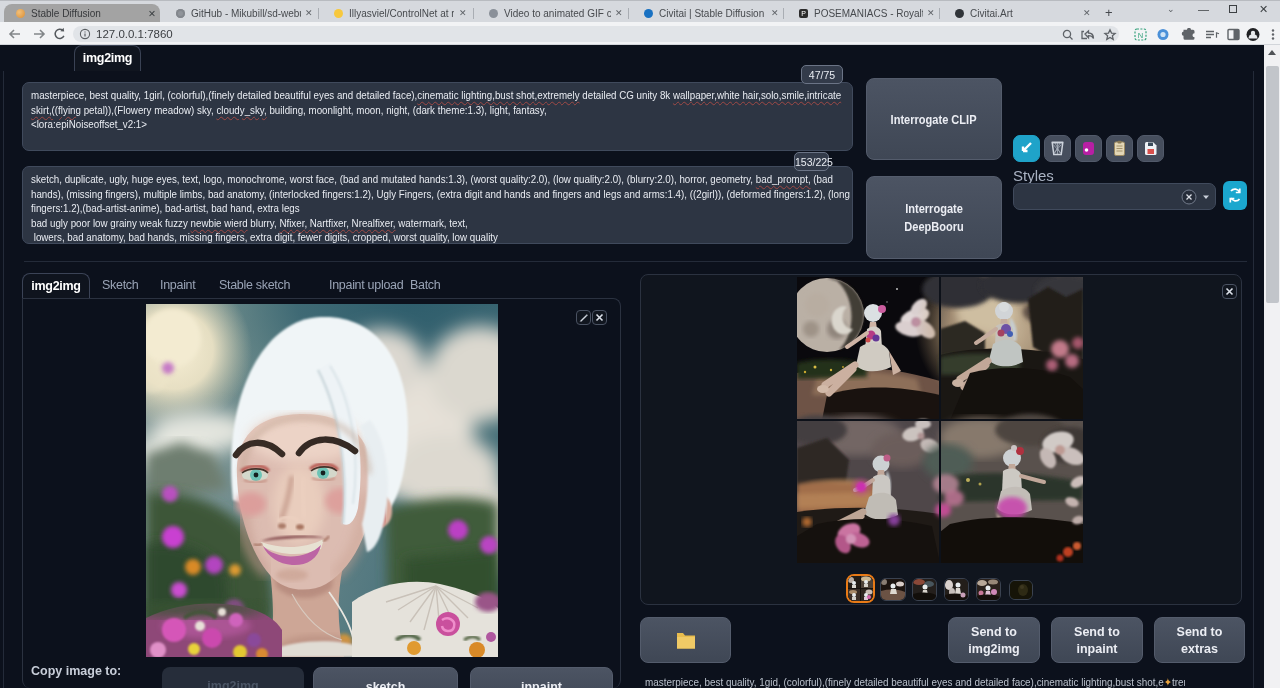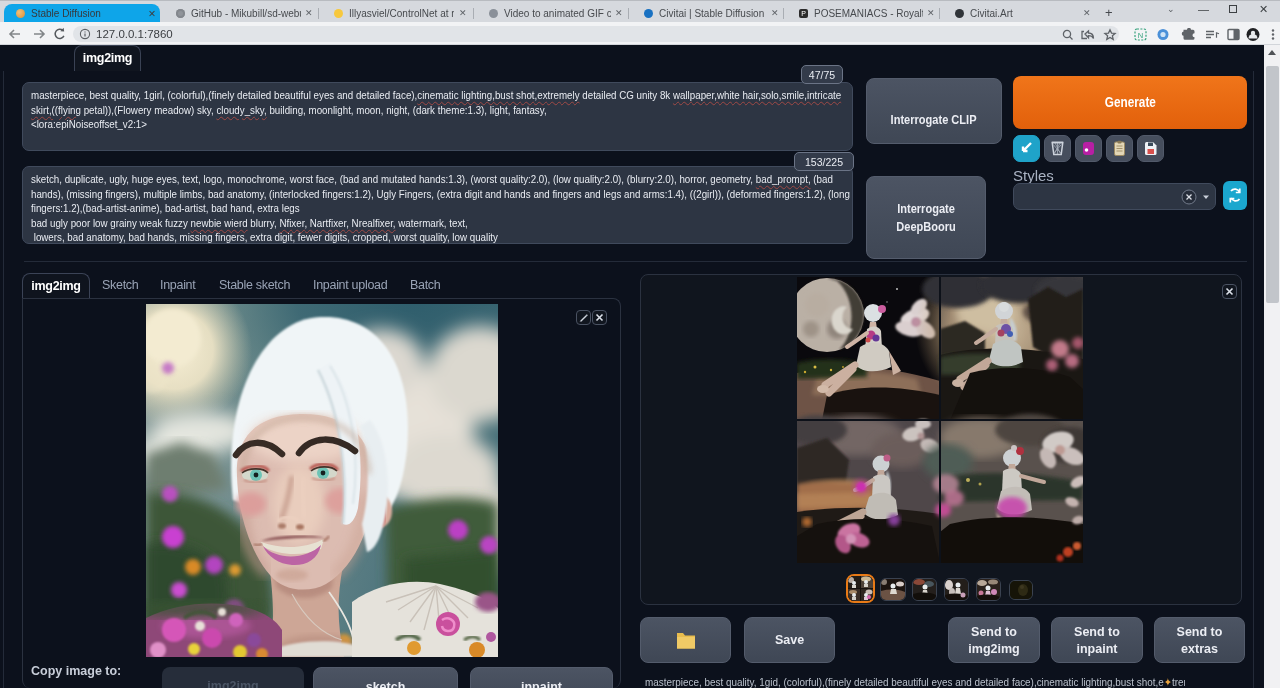--- a/index.html
+++ b/index.html
@@ -5,21 +5,21 @@
 * { margin:0; padding:0; box-sizing:border-box; }
 html,body { width:1280px; height:688px; overflow:hidden; background:#0c111c; font-family:"Liberation Sans", sans-serif; }
 .abs { position:absolute; }
 
 #tabstrip { left:0; top:0; width:1280px; height:22px; background:#d6d9de; border-top:1px solid #b8bbc0; }
 .tab { position:absolute; top:3px; height:19px; font-size:10px; color:#474a4e; }
 .tab .tt { position:absolute; left:27px; top:4px; white-space:nowrap; overflow:hidden; }
 .tab .fav { position:absolute; left:12px; top:5px; width:9px; height:9px; border-radius:50%; }
 .tab .cl { position:absolute; top:4px; font-size:9px; color:#5f6368; }
 .tabdiv { position:absolute; top:7px; width:1px; height:11px; background:#a9adb3; }
-#activetab { position:absolute; left:4px; top:3px; width:156px; height:19px; background:#0ea5e9; border-radius:8px 8px 0 0; font-size:10px; color:#37393c; }
+#activetab { position:absolute; left:4px; top:3px; width:156px; height:19px; background:#a3a3a3; border-radius:8px 8px 0 0; font-size:10px; color:#37393c; }
 #toolbar { left:0; top:22px; width:1280px; height:23px; background:#f2f3f5; border-bottom:1px solid #d2d5da; }
 #pill { position:absolute; left:73px; top:4px; width:1046px; height:16px; border-radius:8px; background:#e1e4e8; }
 
 #page { left:0; top:45px; width:1264px; height:643px; background:#0c111c; overflow:hidden; }
 #nav { position:absolute; left:0; top:0; width:1264px; height:26px; background:#1c2331; border-bottom:1px solid #333b4c; }
 .navt { position:absolute; top:6px; font-size:12px; color:#b0bac9; letter-spacing:-0.3px; }
 #navactive { position:absolute; left:74px; top:0px; width:67px; height:26px; background:#10151f; border:1px solid #3a4254; border-bottom:none; border-radius:8px 8px 0 0; color:#fff; font-weight:bold; font-size:12.5px; text-align:center; line-height:25px; letter-spacing:-0.3px; }
 .ta { position:absolute; background:#2d3543; border:1px solid #404a5c; border-radius:7px; color:#e9ecf2; font-size:10.5px; line-height:14.6px; }
 .ta .ln { white-space:nowrap; transform:scaleX(0.93); transform-origin:0 0; }
 .sp { text-decoration:underline wavy #a04a46 1px; text-underline-offset:2px; }
@@ -138,26 +138,25 @@
   </div>
   <div class="badge" style="left:801px;top:20px;width:42px;height:19px;line-height:18px;">47/75</div>
 
   <div class="ta" style="left:22px;top:121px;width:831px;height:78px;padding:5px 8px;">
     <div class="ln">sketch, duplicate, ugly, huge eyes, text, logo, monochrome, worst face, (bad and mutated hands:1.3), (worst quality:2.0), (low quality:2.0), (blurry:2.0), horror, geometry, <span class="sp">bad_prompt,</span> (bad</div>
     <div class="ln">hands), (missing fingers), multiple limbs, bad anatomy, (interlocked fingers:1.2), Ugly Fingers, (extra digit and hands and fingers and legs and arms:1.4), ((2girl)), (deformed fingers:1.2), (long</div>
     <div class="ln">fingers:1.2),(bad-artist-anime), bad-artist, bad hand, extra legs</div>
     <div class="ln">bad ugly poor low grainy weak fuzzy <span class="sp">newbie wierd</span> blurry, <span class="sp">Nfixer, Nartfixer, Nrealfixer,</span> watermark, text,</div>
     <div class="ln">&nbsp;lowers, bad anatomy, bad hands, missing fingers, extra digit, fewer digits, cropped, worst quality, low quality</div>
   </div>
-  <div class="badge" style="left:794px;top:107px;width:60px;height:19px;line-height:18px;">153/225</div>
-
-  <div class="gbtn" style="left:866px;top:33px;width:136px;height:66px;font-size:13px;line-height:81px;"><span style="display:inline-block;transform:scaleX(0.85);">Interrogate CLIP</span></div>
-  <div class="gbtn" style="left:866px;top:131px;width:120px;height:83px;font-size:13px;line-height:18px;padding-top:23px;"><span style="display:inline-block;transform:scaleX(0.85);">Interrogate<br>DeepBooru</span></div>
-
-  <div class="abs" style="left:1013px;top:31px;width:234px;height:53px;border-radius:8px;background:linear-gradient(180deg,#f0751a,#e2600b);color:#fff;font-weight:bold;font-size:14px;text-align:center;line-height:52px;"><span style="display:inline-block;transform:scaleX(0.84);">Generate</span></div>
+  <div class="badge" style="left:794px;top:107px;width:35px;height:19px;line-height:18px;">153/225</div>
+
+  <div class="gbtn" style="left:866px;top:33px;width:136px;height:82px;font-size:13px;line-height:81px;"><span style="display:inline-block;transform:scaleX(0.85);">Interrogate CLIP</span></div>
+  <div class="gbtn" style="left:866px;top:131px;width:136px;height:83px;font-size:13px;line-height:18px;padding-top:23px;"><span style="display:inline-block;transform:scaleX(0.85);">Interrogate<br>DeepBooru</span></div>
+
 
   <div class="icbtn" style="left:1013px;top:90px;background:#1fa3c9;border-color:#1fa3c9;">
     <svg width="25" height="25" viewBox="0 0 25 25">
         <path d="M17 7 L9 15 M9 15 l0 -4.5 M9 15 l4.5 0" stroke="#fff" stroke-width="2.4" fill="none"></path>
       </svg>
   </div>
   <div class="icbtn" style="left:1044px;top:90px;">
     <svg width="25" height="25" viewBox="0 0 25 25">
         <path d="M7.2 6.5 h10.6 l-1.6 12 h-7.4 z" fill="none" stroke="#cdd3dc" stroke-width="1.5"></path>
         <path d="M8.2 8.5 l7.5 8.5 M16.4 8.5 l-7.5 8.5 M10 7 l5.5 10.5 M15 7 l-5.5 10.5 M12.5 7 v11" stroke="#aab1bd" stroke-width="0.8"></path>
@@ -200,21 +199,21 @@
   </div>
 
   <div class="panelline" style="left:24px;top:216px;width:1223px;height:1px;"></div>
   <div class="panelline" style="left:3px;top:26px;width:1px;height:617px;"></div>
   <div class="panelline" style="left:1253px;top:26px;width:1px;height:617px;"></div>
 
   <div id="imgtab-active">img2img</div>
   <div class="subt" style="left:102px;top:233px;">Sketch</div>
   <div class="subt" style="left:160px;top:233px;">Inpaint</div>
   <div class="subt" style="left:219px;top:233px;">Stable sketch</div>
-  <div class="subt" style="left:313px;top:233px;">Inpaint upload</div>
+  <div class="subt" style="left:329px;top:233px;">Inpaint upload</div>
   <div class="subt" style="left:410px;top:233px;">Batch</div>
 
   <div class="abs" style="left:22px;top:253px;width:599px;height:390px;border:1px solid #2b3240;border-radius:0 8px 8px 8px;border-bottom:none;"></div>
 
   <div class="abs" style="left:146px;top:259px;width:352px;height:353px;" id="mainimg">
   <svg width="352" height="353" viewBox="0 0 352 353">
     <defs>
       <linearGradient id="sky" x1="0" y1="0" x2="1" y2="0.22">
         <stop offset="0" stop-color="#8d9f9c"></stop>
             <stop offset="0.45" stop-color="#6c8a8c"></stop>
@@ -667,21 +666,20 @@
         <circle cx="12" cy="6" r="2" fill="#3e3820"></circle>
       </svg>
   </div>
 
   <div class="gbtn" style="left:640px;top:572px;width:91px;height:46px;">
     <svg width="26" height="44" viewBox="0 0 26 44" style="margin-top:1px;">
         <path d="M4 14 h6 l2 2.5 h10 v13 h-18 z" fill="#e8bc4d"></path>
         <path d="M4 18 h18 v11.5 h-18 z" fill="#f0ca66"></path>
       </svg>
   </div>
-  <div class="gbtn" style="left:744px;top:572px;width:91px;height:46px;font-size:12.5px;line-height:44px;">Save</div>
   <div class="gbtn" style="left:948px;top:572px;width:92px;height:46px;font-size:12.5px;line-height:17px;padding-top:6px;">Send to<br>img2img</div>
   <div class="gbtn" style="left:1051px;top:572px;width:92px;height:46px;font-size:12.5px;line-height:17px;padding-top:6px;">Send to<br>inpaint</div>
   <div class="gbtn" style="left:1154px;top:572px;width:91px;height:46px;font-size:12.5px;line-height:17px;padding-top:6px;">Send to<br>extras</div>
   <div class="abs" style="left:645px;top:631px;width:600px;font-size:11px;color:#b9c0cb;white-space:nowrap;overflow:hidden;transform:scaleX(0.9);transform-origin:0 0;">masterpiece, best quality, 1gid, (colorful),(finely detailed beautiful eyes and detailed face),cinematic lighting,bust shot,e<span style="color:#e8a33d;">✦</span>tremely detailed CG</div>
 </div>
 
 <div class="abs" style="left:1264px;top:45px;width:16px;height:643px;background:#f1f1f3;">
   <div class="abs" style="left:4px;top:5px;width:0;height:0;border-left:4px solid transparent;border-right:4px solid transparent;border-bottom:5px solid #505357;"></div>
   <div class="abs" style="left:1.5px;top:21px;width:13px;height:237px;background:#c2c5ca;border-radius:2px;"></div>
 </div>

